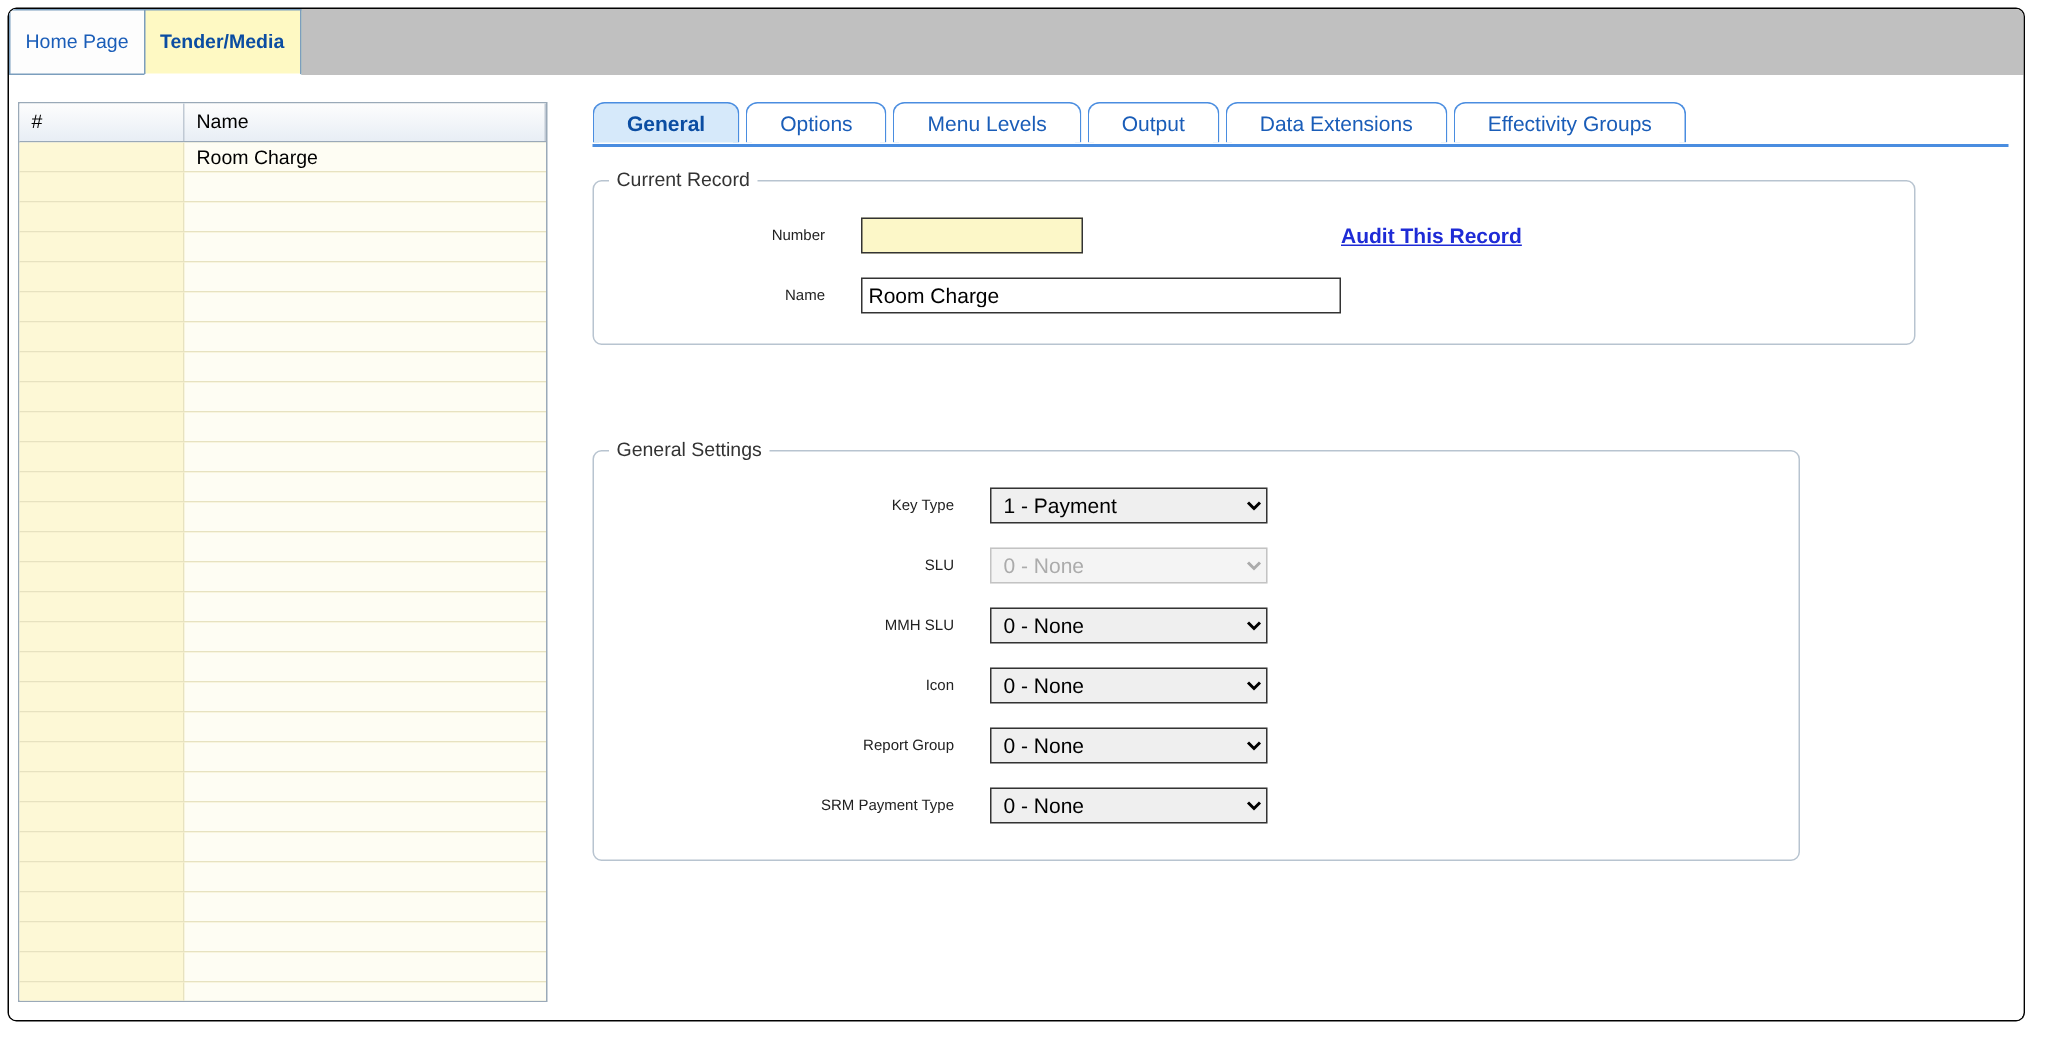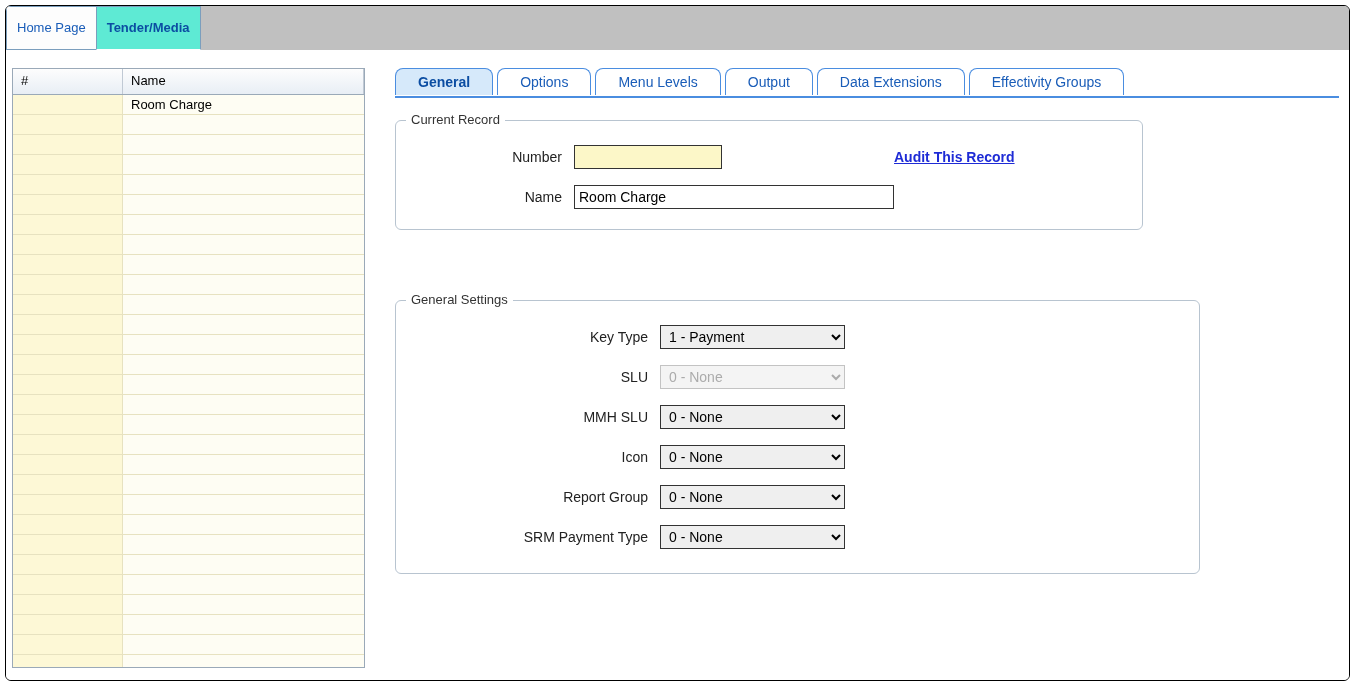--- a/index.html
+++ b/index.html
@@ -22,21 +22,21 @@
   display: flex;
   flex-direction: column;
 }
 .top-tabs {
   display: flex;
   background: #c0c0c0;
   height: 44px;
 }
 .top-tab {
   border: 1px solid #7b9ebd;
-  background: #5eead4;
+  background: #fef9c3;
   padding: 4px 10px;
   color: #1a5db8;
   cursor: pointer;
   font-size: 13px;
   min-width: 60px;
   text-align: left;
   line-height: 1.25;
   display: flex;
   align-items: center;
 }
@@ -127,43 +127,43 @@
   font-weight: bold;
   background: #d6e9fa;
   color: #0b4da2;
 }
 .fieldset {
   border: 1px solid #b8c4d0;
   border-radius: 6px;
   margin-top: 18px;
   padding: 24px 18px 18px 18px;
   position: relative;
-  width: 748px;
+  width: 882px;
 }
 .fieldset.first { margin-top: 22px; }
 .fieldset.second { margin-top: 70px; width: 805px; padding-bottom: 24px;}
 .fieldset-legend {
   position: absolute;
   top: -9px;
   left: 10px;
   background: #fff;
   padding: 0 5px;
   font-size: 13px;
   color: #333;
 }
 .form-row {
   display: flex;
   align-items: center;
   margin-bottom: 16px;
 }
 .form-label {
   width: 246px;
   text-align: right;
-  padding-right: 12px;
-  font-size: 14px;
+  padding-right: 24px;
+  font-size: 10px;
   color: #222;
 }
 .form-input, .form-select {
   border: 1px solid #333;
   height: 24px;
   padding: 2px 4px;
   font-size: 14px;
   font-family: inherit;
 }
 .form-input.number { width: 148px; background: #fcf7c8; }

